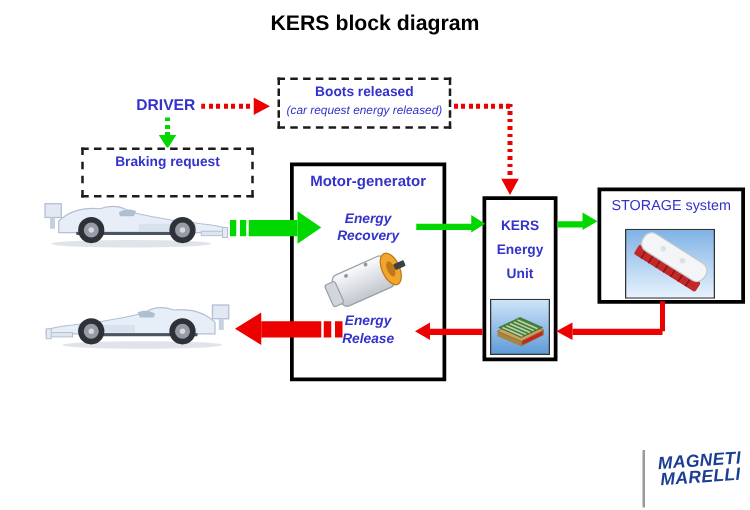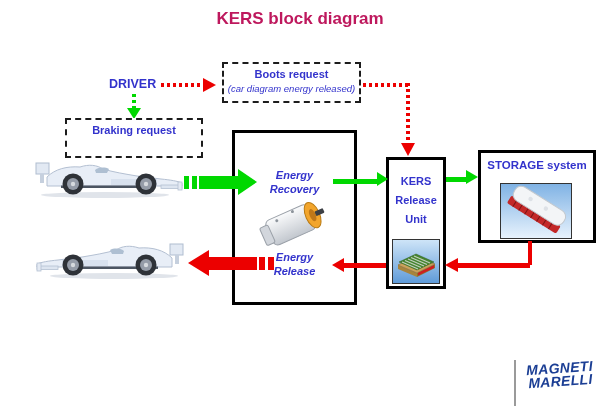--- a/index.html
+++ b/index.html
@@ -3,41 +3,41 @@
 <meta charset="utf-8">
 <style>
   html,body{margin:0;padding:0;background:#fff;}
   #stage{
     position:relative;width:600px;height:408px;background:#ffffff;overflow:hidden;
     font-family:"Liberation Sans",sans-serif;
   }
   .abs{position:absolute;}
   .preline{white-space:pre-line;}
   
-  #main-title{top:9px;left:0;width:600px;text-align:center;font-size:17px;font-weight:bold;color:#be185d;}
+  #main-title{top:9px;left:0;width:600px;text-align:center;font-size:17px;font-weight:bold;color:#000000;}
   
   #driver-label{left:109px;top:77px;font-size:12.5px;font-weight:bold;color:#3333cc;}
   
   .dashed-box{border:2px dashed #1c1c1c;background:#fff;text-align:center;box-sizing:border-box;}
   .dashed-box .bt{font-size:11px;font-weight:bold;color:#3333cc;margin-top:4px;}
   .dashed-box .bs{font-size:9.5px;font-style:italic;color:#3333cc;margin-top:3px;}
   #boost-box{left:222px;top:62px;width:139px;height:41px;}
   #braking-box{left:65px;top:118px;width:138px;height:40px;}
   
   .solid-box{border:3px solid #000;background:#fff;box-sizing:border-box;}
   #mg-box{left:232px;top:130px;width:125px;height:175px;}
   #mg-title{top:5px;left:0;width:100%;text-align:center;font-size:12px;font-weight:bold;color:#3333cc;}
   #energy-recovery{top:36px;left:0;width:100%;text-align:center;font-size:11px;font-weight:bold;font-style:italic;color:#3333cc;line-height:1.25;}
   #motor-img{left:22px;top:60px;}
   #energy-release{top:118px;left:0;width:100%;text-align:center;font-size:11px;font-weight:bold;font-style:italic;color:#3333cc;line-height:1.25;}
   #kers-box{left:386px;top:157px;width:60px;height:132px;}
   #kers-label{top:12px;left:0;width:100%;text-align:center;font-size:11px;font-weight:bold;color:#3333cc;line-height:19px;}
   #ecu-img{left:3px;top:79px;}
   #storage-box{left:478px;top:150px;width:118px;height:93px;}
-  #storage-title{top:6px;left:0;width:100%;text-align:center;font-size:11.5px;font-weight:bold;color:#3333cc;}
+  #storage-title{top:6px;left:0;width:100%;text-align:center;font-size:11.5px;font-weight:normal;color:#3333cc;}
   #battery-img{left:19px;top:30px;}
   
   .rdot-h{height:4px;background:repeating-linear-gradient(90deg,#ec0000 0 3px,transparent 3px 6px);}
   .rdot-v{width:4px;background:repeating-linear-gradient(180deg,#ec0000 0 3px,transparent 3px 6px);}
   .gdot-v{width:4px;background:repeating-linear-gradient(180deg,#00d800 0 3px,transparent 3px 6px);}
   .tri{width:0;height:0;}
   
   .gfill{background:#00d800;}
   .rfill{background:#ec0000;}
   .arrow-layer{z-index:5;}
@@ -88,22 +88,22 @@
   </svg>
 
   <div id="main-title" class="abs">KERS block diagram</div>
 
   <div id="driver-label" class="abs">DRIVER</div>
 
   <div class="abs rdot-h" style="left:161px;top:83px;width:42px;"></div>
   <div class="abs tri" style="left:203px;top:78px;border-left:13px solid #ec0000;border-top:7px solid transparent;border-bottom:7px solid transparent;"></div>
 
   <div id="boost-box" class="abs dashed-box">
-    <div class="bt">Boots request</div>
-    <div class="bs">(car diagram energy released)</div>
+    <div class="bt">Boots released</div>
+    <div class="bs">(car request energy released)</div>
   </div>
 
   <div class="abs rdot-h" style="left:363px;top:83px;width:45px;"></div>
   <div class="abs rdot-v" style="left:406px;top:83px;height:60px;"></div>
   <div class="abs tri" style="left:401px;top:143px;border-top:13px solid #ec0000;border-left:7px solid transparent;border-right:7px solid transparent;"></div>
 
   <div class="abs gdot-v" style="left:132px;top:94px;height:15px;"></div>
   <div class="abs tri" style="left:127px;top:108px;border-top:11px solid #00d800;border-left:7px solid transparent;border-right:7px solid transparent;"></div>
 
   <div id="braking-box" class="abs dashed-box">
@@ -118,20 +118,21 @@
         <use href="#carShape"></use>
       </g>
   </svg>
 
   <div class="abs gfill arrow-layer" style="left:184px;top:176px;width:5px;height:13px;"></div>
   <div class="abs gfill arrow-layer" style="left:192px;top:176px;width:5px;height:13px;"></div>
   <div class="abs gfill arrow-layer" style="left:199px;top:176px;width:39px;height:13px;"></div>
   <div class="abs tri arrow-layer" style="left:238px;top:169px;border-left:19px solid #00d800;border-top:13px solid transparent;border-bottom:13px solid transparent;"></div>
 
   <div id="mg-box" class="abs solid-box">
+    <div id="mg-title" class="abs">Motor-generator</div>
     <div id="energy-recovery" class="abs preline">Energy
 Recovery</div>
     <svg id="motor-img" class="abs" width="78" height="58">
       <g transform="rotate(-24 39 29)">
         <rect x="10" y="16" width="46" height="27" rx="5" fill="url(#mGrad)" stroke="#9aa0a8"></rect>
         <rect x="3" y="20" width="9" height="19" rx="2" fill="#d2d6dc" stroke="#9aa0a8"></rect>
         <ellipse cx="57" cy="29.5" rx="7" ry="13.5" fill="#f2a52c" stroke="#b97a12"></ellipse>
         <ellipse cx="57" cy="29.5" rx="3" ry="6.5" fill="#c07818"></ellipse>
         <rect x="60" y="27" width="9" height="5" rx="1" fill="#3c3f44"></rect>
         <circle cx="22" cy="20" r="1.5" fill="#8d949c"></circle>
@@ -140,21 +141,21 @@
     </svg>
     <div id="energy-release" class="abs preline">Energy
 Release</div>
   </div>
 
   <div class="abs gfill arrow-layer" style="left:333px;top:179px;width:46px;height:5px;"></div>
   <div class="abs tri arrow-layer" style="left:377px;top:172px;border-left:11px solid #00d800;border-top:7px solid transparent;border-bottom:7px solid transparent;"></div>
 
   <div id="kers-box" class="abs solid-box">
     <div id="kers-label" class="abs preline">KERS
-Release
+Energy
 Unit</div>
     <svg id="ecu-img" class="abs" width="48" height="45">
       <rect x="0.5" y="0.5" width="47" height="44" fill="url(#ecuBg)" stroke="#333" stroke-width="1"></rect>
       <polygon points="6,26 25,34 25,38 6,30" fill="#a8843c"></polygon>
       <polygon points="25,34 43,25 43,29 25,38" fill="#8f6f2e"></polygon>
       <polygon points="26,33.5 42,26 42,29 26,36.5" fill="#cf1f1f"></polygon>
       <polygon points="6,26 25,34 43,25 24,17" fill="#caa25c" stroke="#8a6a30" stroke-width="0.6"></polygon>
       <polygon points="7,23 25,31 42,23 24,15" fill="#45842f" stroke="#2f5e1f" stroke-width="0.5"></polygon>
       <path d="M10,23 L26,30 M13,21.5 L29,28.5 M16,20 L32,27 M19,18.5 L35,25.5 M22,17 L38,24" stroke="#c3cfbf" stroke-width="1.2"></path>
     </svg>

